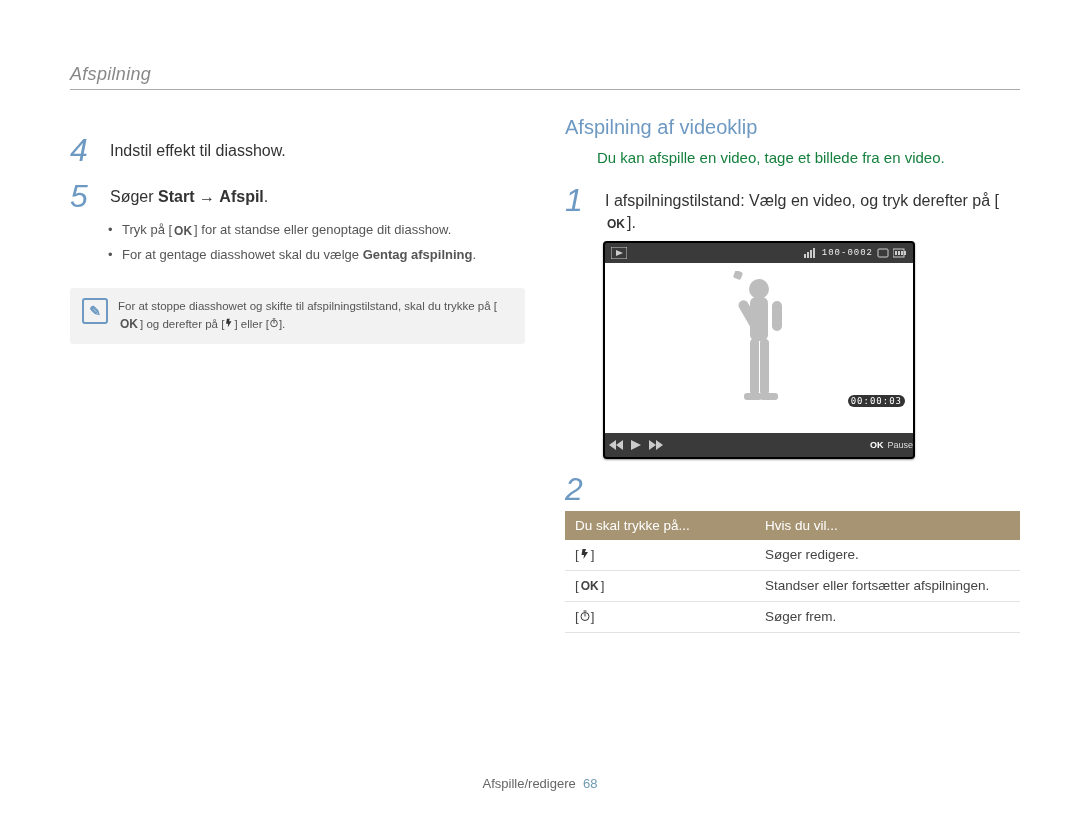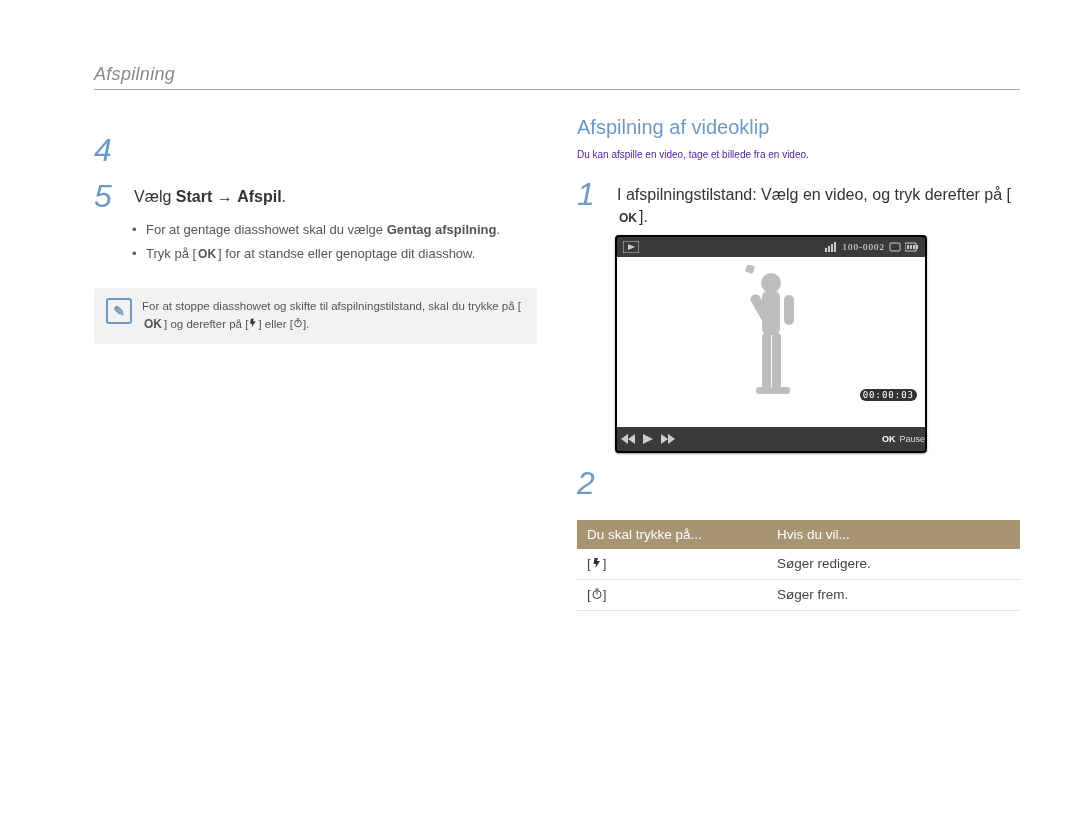--- a/index.html
+++ b/index.html
@@ -1,75 +1,76 @@
 <!DOCTYPE html>
 <html><head>
 <meta charset="utf-8">
 <style>
   html,body{margin:0;padding:0;background:#fff;font-family:Arial,Helvetica,sans-serif;color:#333;}
-  .page{width:1080px;height:815px;position:relative;box-sizing:border-box;padding:64px 60px 0 94px;}
+  .page{width:1080px;height:815px;position:relative;box-sizing:border-box;padding:64px 60px 0 70px;}
   .running-head{font-style:italic;color:#888;font-size:18px;letter-spacing:.3px;border-bottom:1px solid #aaa;padding-bottom:4px;margin-bottom:30px;}
   .cols{display:flex;gap:40px;}
   .col{flex:1;min-width:0;}
   .step{display:flex;align-items:flex-start;gap:12px;margin:14px 0 4px 0;}
   .stepnum{font-style:italic;color:#6d99c2;font-size:32px;line-height:1;width:28px;flex:none;font-weight:400;}
   .steptxt{font-size:16px;color:#333;line-height:1.4;padding-top:6px;}
   .steptxt b{font-weight:700;}
   .bullets{margin:8px 0 24px 38px;padding:0;list-style:none;}
   .bullets li{font-size:13px;color:#555;line-height:1.5;margin:4px 0;padding-left:14px;position:relative;}
   .bullets li:before{content:"•";position:absolute;left:0;top:0;}
   .okicon{display:inline-block;font-weight:900;font-size:12px;border:1px solid transparent;padding:0 1px;vertical-align:middle;}
   .note{display:flex;gap:10px;background:#f2f2f2;border-radius:3px;padding:10px 12px;margin:10px 0 0 0;}
   .note-badge{width:22px;height:22px;border:2px solid #6d99c2;border-radius:3px;display:flex;align-items:center;justify-content:center;color:#6d99c2;font-weight:700;flex:none;font-size:14px;}
   .note-body{font-size:11.5px;color:#555;line-height:1.45;}
   .h2{color:#6d99c2;font-size:20px;font-weight:400;margin:-4px 0 10px 0;}
-  .lede{font-size:10px;color:#4c1d95;margin-bottom:18px;}
+  .lede{font-size:15px;color:#15803d;margin-bottom:18px;margin-left:32px;}
   
   .cam{width:308px;height:214px;border:2px solid #000;border-radius:4px;background:#111;margin:6px 0 10px 38px;box-shadow:0 1px 2px rgba(0,0,0,.4);position:relative;overflow:hidden;}
   .cam-top{height:20px;background:#3a3a3a;display:flex;align-items:center;justify-content:space-between;color:#eee;font-size:9px;padding:0 6px;letter-spacing:1px;}
   .cam-top .left svg,.cam-top .right svg{vertical-align:middle;}
   .cam-body{position:absolute;top:20px;bottom:24px;left:0;right:0;background:#fff;}
   .figure{position:absolute;left:50%;top:8px;transform:translateX(-50%);}
   .cam-bar{position:absolute;bottom:0;left:0;right:0;height:24px;background:#3a3a3a;color:#ddd;display:flex;align-items:center;font-size:9px;}
   .pbtn{margin:0 4px;display:inline-flex;}
   .timecode{position:absolute;right:8px;bottom:26px;background:#333;color:#fff;font-size:9px;padding:1px 3px;letter-spacing:1px;border-radius:6px;}
   .ok-pause{display:flex;align-items:center;gap:4px;padding-left:6px;}
   
-  table.keys{width:100%;border-collapse:collapse;margin-top:21px;font-size:13.5px;}
+  table.keys{width:100%;border-collapse:collapse;margin-top:6px;font-size:13.5px;}
   table.keys th{background:#a79472;color:#fff;text-align:left;font-weight:400;padding:7px 10px;}
   table.keys td{padding:7px 10px;color:#444;border-bottom:1px solid #e2e2e2;vertical-align:top;}
   table.keys td:first-child{width:170px;}
   .footer{position:absolute;bottom:24px;left:0;right:0;text-align:center;font-size:13px;color:#666;}
   .footer .pn{color:#6d9bb5;}
   .glyph{display:inline-block;vertical-align:middle;}
 </style>
 </head>
 <body>
 
 <div class="page">
   <div class="running-head">Afspilning</div>
 
   <div class="cols">
 
     <div class="col">
       <div class="step">
         <div class="stepnum">4</div>
+        <div class="steptxt">Indstil effekt til diasshow.</div>
       </div>
       <div class="step">
         <div class="stepnum">5</div>
         <div class="steptxt">
-          <span>Vælg </span><b>Start</b><span> → </span><b>Afspil</b><span>.</span>
+          <span>Søger </span><b>Start</b><span> → </span><b>Afspil</b><span>.</span>
         </div>
       </div>
       <ul class="bullets">
         <li>
-          <span>For at gentage diasshowet skal du vælge </span><b>Gentag afspilning</b><span>.</span>
+          <span>Tryk på [</span><span class="okicon">OK</span><span>] for at standse eller genoptage dit diasshow.</span>
         </li>
         <li>
-          <span>Tryk på [</span><span class="okicon">OK</span><span>] for at standse eller genoptage dit diasshow.</span>
+          <span>For at gentage diasshowet skal du vælge </span><b>Gentag afspilning</b><span>.</span>
         </li>
       </ul>
       <div class="note">
         <div class="note-badge">✎</div>
         <div class="note-body">
           <span>For at stoppe diasshowet og skifte til afspilningstilstand, skal du trykke på [</span><span class="okicon">OK</span><span>] og derefter på [</span><span class="glyph"><svg width="10" height="10" viewBox="0 0 24 24">
                 <path fill="#333" d="M7 2l-2 12h5l-1 8 9-14h-6l2-6z"></path>
               </svg></span><span>] eller [</span><span class="glyph"><svg width="10" height="10" viewBox="0 0 24 24">
                 <circle cx="12" cy="13" r="8" fill="none" stroke="#333" stroke-width="2"></circle>
                 <path d="M12 13 V7" stroke="#333" stroke-width="2"></path>
@@ -98,21 +99,21 @@
                 <polygon points="5,3 12,6 5,9" fill="#ccc"></polygon>
               </svg>
           </span>
           <span class="right" style="display:flex;align-items:center;gap:4px;">
             <svg width="14" height="10">
                 <rect x="0" y="6" width="2" height="4" fill="#ccc"></rect>
                 <rect x="3" y="4" width="2" height="6" fill="#ccc"></rect>
                 <rect x="6" y="2" width="2" height="8" fill="#ccc"></rect>
                 <rect x="9" y="0" width="2" height="10" fill="#ccc"></rect>
               </svg>
-            <span style="font-family:Liberation Serif, serif;">100-0002</span>
+            <span style="font-family:Liberation Mono, monospace;">100-0002</span>
             <svg width="12" height="10">
                 <rect x="1" y="1" width="10" height="8" rx="1" fill="none" stroke="#ccc"></rect>
               </svg>
             <svg width="14" height="10">
                 <rect x="0" y="1" width="11" height="8" fill="none" stroke="#ccc"></rect>
                 <rect x="2" y="3" width="2" height="4" fill="#ccc"></rect>
                 <rect x="5" y="3" width="2" height="4" fill="#ccc"></rect>
                 <rect x="8" y="3" width="2" height="4" fill="#ccc"></rect>
                 <rect x="11" y="3" width="2" height="4" fill="#ccc"></rect>
               </svg>
@@ -174,25 +175,33 @@
           </tr>
         </thead>
         <tbody>
           <tr>
             <td>[<span class="glyph"><svg width="12" height="12" viewBox="0 0 24 24">
                     <path fill="#333" d="M7 2l-2 12h5l-1 8 9-14h-6l2-6z"></path>
                   </svg></span>]</td>
             <td>Søger redigere.</td>
           </tr>
           <tr>
+            <td>[<span class="okicon">OK</span>]</td>
+            <td>Standser eller fortsætter afspilningen.</td>
+          </tr>
+          <tr>
             <td>[<span class="glyph"><svg width="12" height="12" viewBox="0 0 24 24">
                     <circle cx="12" cy="13" r="8" fill="none" stroke="#333" stroke-width="2"></circle>
                     <path d="M12 13 V7" stroke="#333" stroke-width="2"></path>
                     <path d="M9 2h6" stroke="#333" stroke-width="2"></path>
                   </svg></span>]</td>
             <td>Søger frem.</td>
           </tr>
         </tbody>
       </table>
     </div>
   </div>
 
+  <div class="footer">
+    <span>Afspille/redigere</span>
+    &nbsp;<span class="pn">68</span>
+  </div>
 </div>
 
 </body></html>

